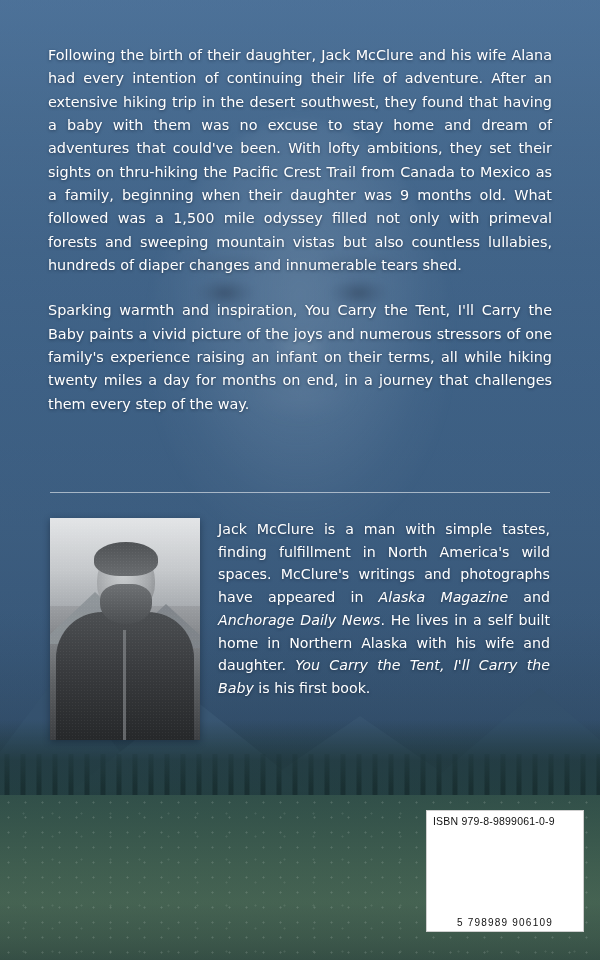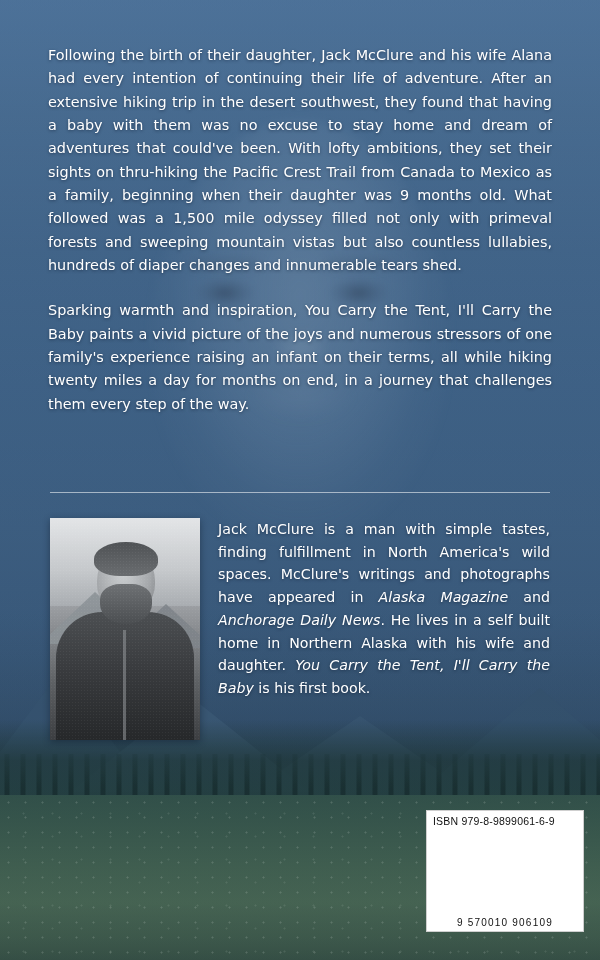--- a/index.html
+++ b/index.html
@@ -342,21 +342,21 @@
         <div class="ph-grain"></div>
       </div>
 
       <div class="author-text">
         <span>Jack McClure is a man with simple tastes, finding fulfillment in North America's wild spaces. McClure's writings and photographs have appeared in </span><em>Alaska Magazine</em><span> and </span><em>Anchorage Daily News</em><span>. He lives in a self built home in Northern Alaska with his wife and daughter. </span><em>You Carry the Tent, I'll Carry the Baby</em><span> is his first book.</span>
       </div>
 
     </div>
 
     <div class="barcode-box">
-      <div class="isbn-text">ISBN 979-8-9899061-6-9</div>
+      <div class="isbn-text">ISBN 979-8-9899061-0-9</div>
       <div class="bars" id="bars">
           <div class="bar" style="width: 2px; margin-right: 1px;"></div>
           <div class="bar" style="width: 1px; margin-right: 2px;"></div>
           <div class="bar" style="width: 1px; margin-right: 1px;"></div>
           <div class="bar" style="width: 1px; margin-right: 1px;"></div>
           <div class="bar" style="width: 2px; margin-right: 1px;"></div>
           <div class="bar" style="width: 2px; margin-right: 1px;"></div>
           <div class="bar" style="width: 1px; margin-right: 1px;"></div>
           <div class="bar" style="width: 2px; margin-right: 2px;"></div>
           <div class="bar" style="width: 1px; margin-right: 2px;"></div>
@@ -403,17 +403,17 @@
           <div class="bar" style="width: 2px; margin-right: 2px;"></div>
           <div class="bar" style="width: 2px; margin-right: 2px;"></div>
           <div class="bar" style="width: 3px; margin-right: 2px;"></div>
           <div class="bar" style="width: 1px; margin-right: 1px;"></div>
           <div class="bar" style="width: 3px; margin-right: 2px;"></div>
           <div class="bar" style="width: 2px; margin-right: 1px;"></div>
           <div class="bar" style="width: 2px; margin-right: 1px;"></div>
           <div class="bar" style="width: 1px; margin-right: 1px;"></div>
           <div class="bar" style="width: 1px; margin-right: 1px;"></div>
         </div>
-      <div class="barcode-digits">9 570010 906109</div>
+      <div class="barcode-digits">5 798989 906109</div>
     </div>
 
   </div>
 </div>
 
 </body></html>

